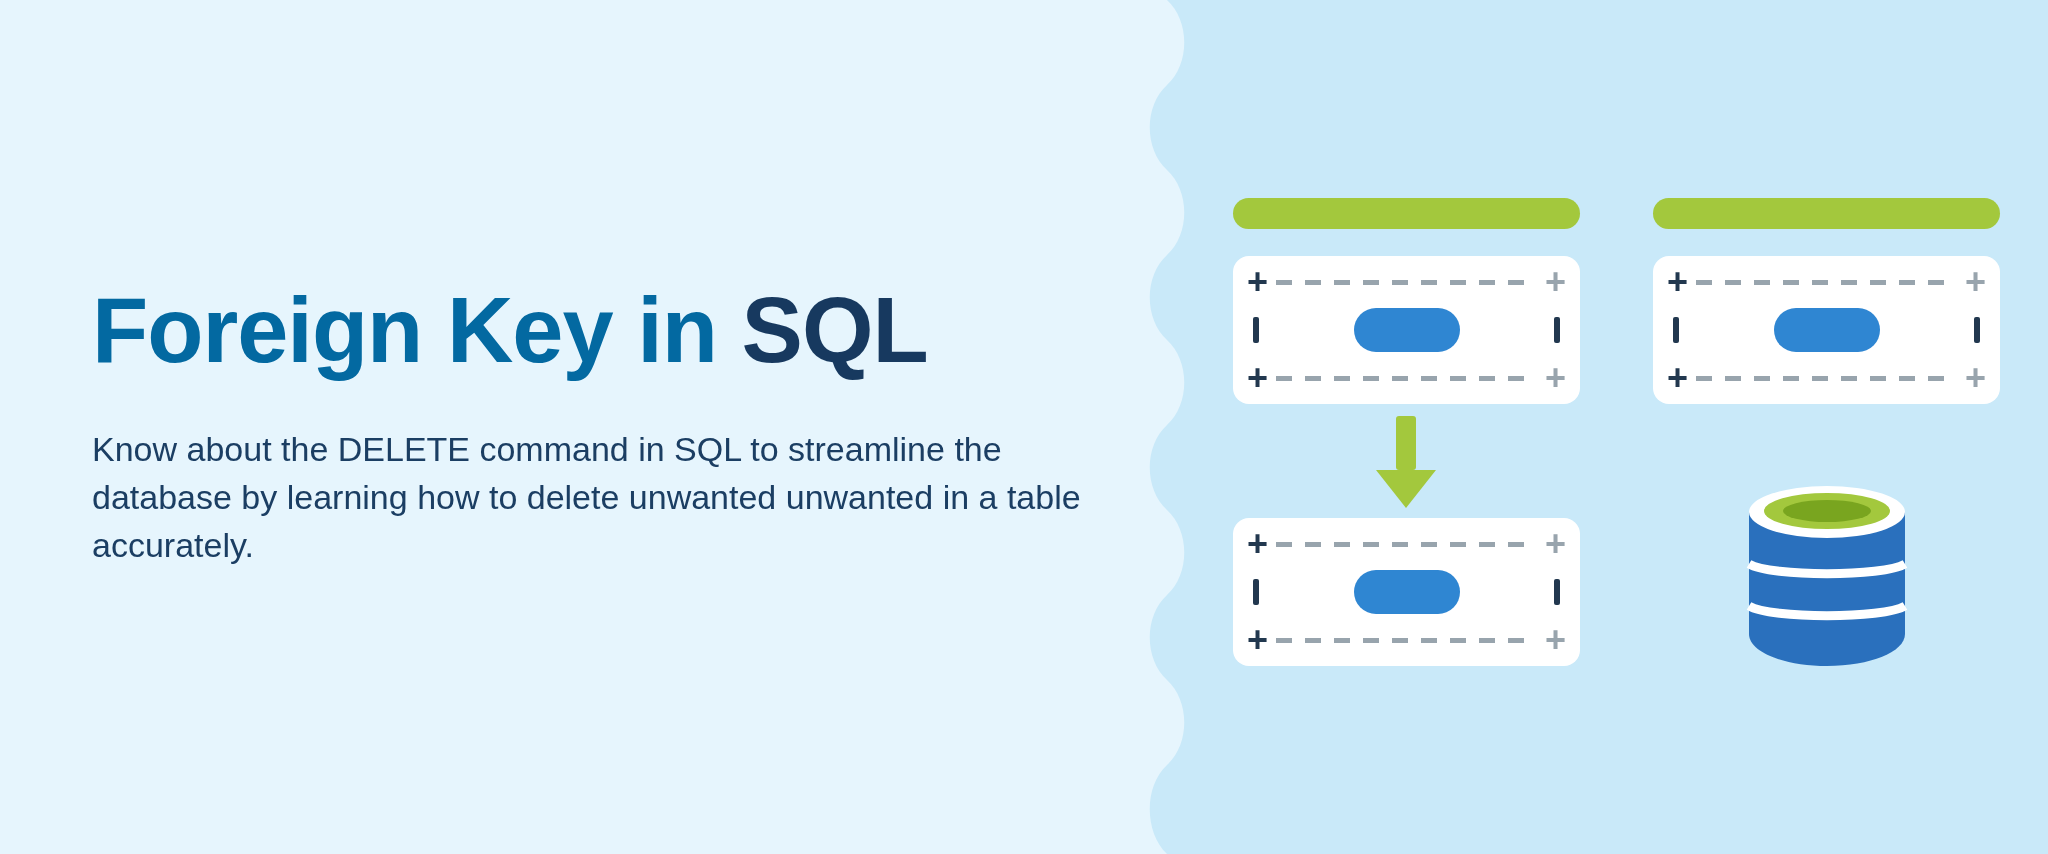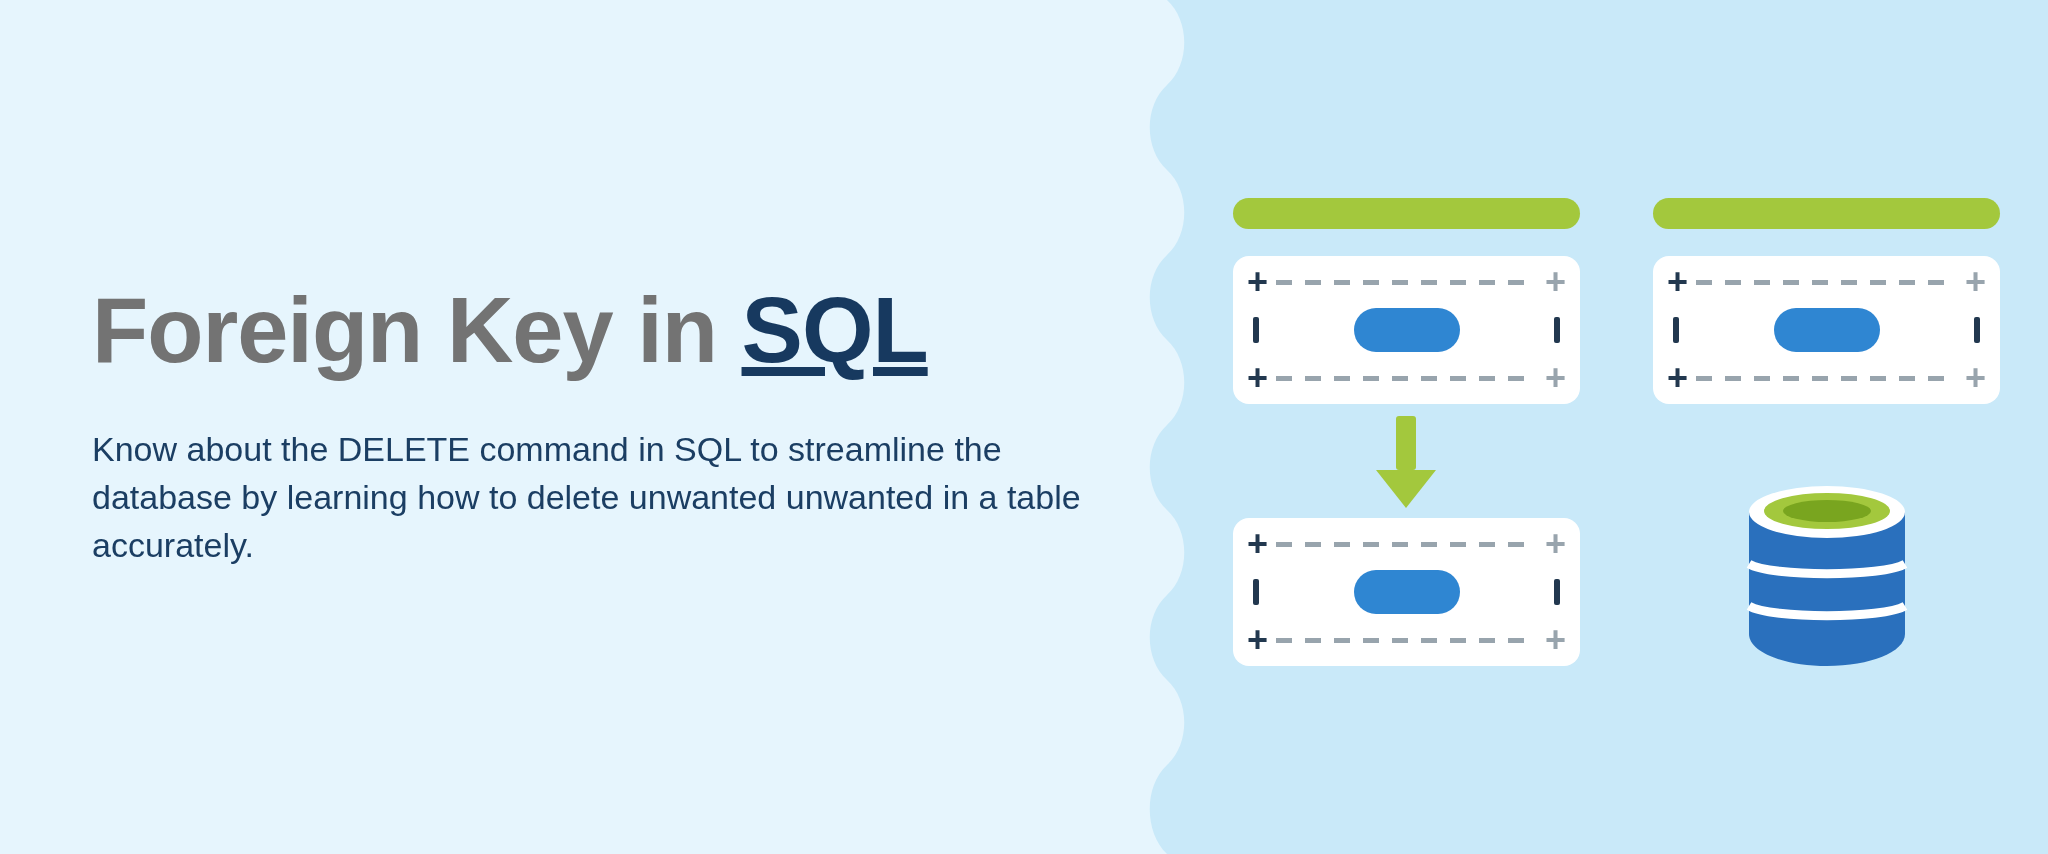--- a/index.html
+++ b/index.html
@@ -6,22 +6,22 @@
   body{
     width:2048px;height:854px;position:relative;overflow:hidden;
     background:#e6f5fd;
     font-family:"Liberation Sans", sans-serif;
   }
   
   .wave-svg{position:absolute;top:0;left:1080px;width:968px;height:854px;z-index:1;}
   
   .text-block{position:absolute;left:92px;top:282px;width:1020px;z-index:2;}
   .title{margin:0;font-size:92px;font-weight:800;letter-spacing:-1px;line-height:1.05;}
-  .title .hl{color:#737373;}
-  .title .em{color:#17395f;text-decoration:underline;}
+  .title .hl{color:#0369a1;}
+  .title .em{color:#17395f;}
   .description{
     margin:46px 0 0 0;width:990px;
     font-size:34px;line-height:1.42;font-weight:500;color:#1b3e63;
   }
   
   .illustration{position:absolute;inset:0;z-index:2;}
   .card-group{position:absolute;width:347px;}
   .green-bar{height:31px;border-radius:16px;background:#a3c83d;}
   .record-card{
     margin-top:27px;height:148px;background:#ffffff;border-radius:16px;

